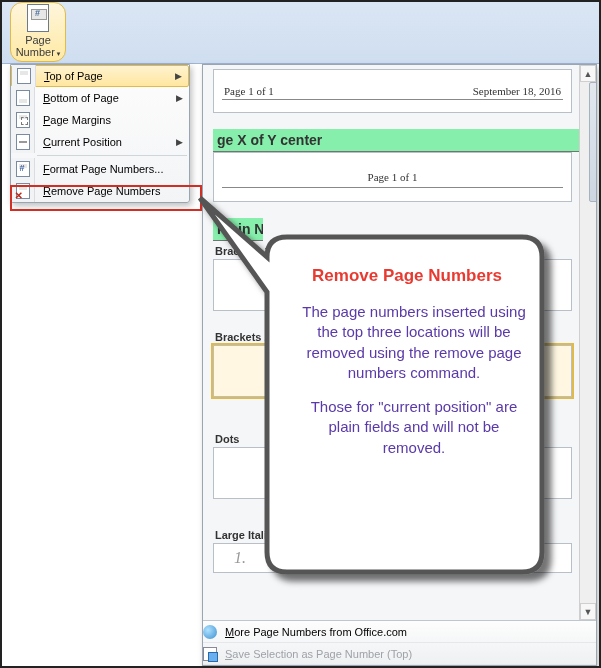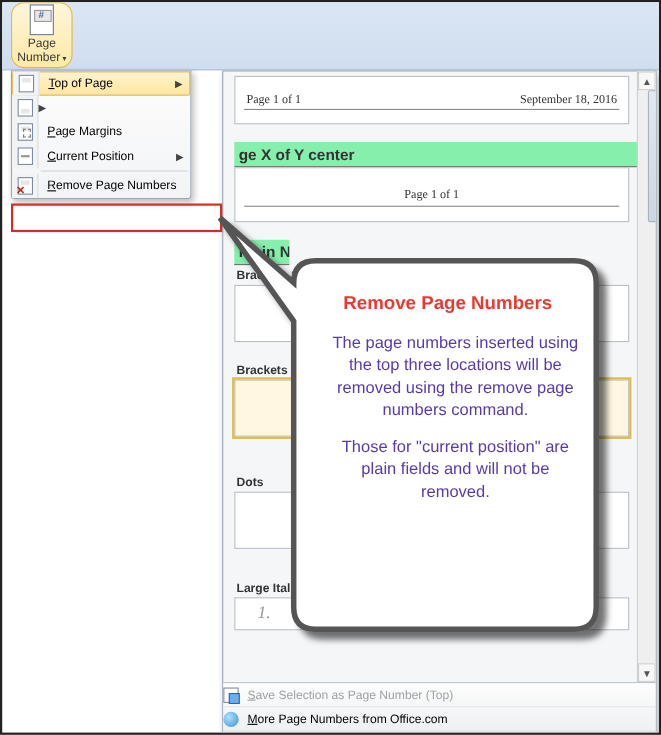--- a/index.html
+++ b/index.html
@@ -66,21 +66,21 @@
   .pagenum-btn .drop-arrow {
     font-size: 7px;
     margin-left: 2px;
   }
 
   
   .menu {
     position: absolute;
     top: 62px;
     left: 8px;
-    width: 164px;
+    width: 180px;
     background: linear-gradient(#fdfdfd, #f3f4f6);
     border: 1px solid #9aa5b3;
     border-radius: 0 0 3px 3px;
     box-shadow: 2px 3px 6px rgba(0,0,0,0.25);
     z-index: 30;
   }
   .menu .icon-col {
     width: 24px;
     height: 22px;
     display: flex;
@@ -301,36 +301,43 @@
     <div class="icon-col">
         <div class="doc-mini"></div>
       </div>
     <span class="txt"><span class="acc">T</span>op of Page</span>
     <span class="sub-arrow">▶</span>
   </div>
   <div class="menu-item">
     <div class="icon-col">
         <div class="doc-mini bottom"></div>
       </div>
+    <span class="txt"><span class="acc">B</span>ottom of Page</span>
     <span class="sub-arrow">▶</span>
   </div>
   <div class="menu-item">
     <div class="icon-col">
         <div class="doc-mini dm-marg"></div>
       </div>
     <span class="txt"><span class="acc">P</span>age Margins</span>
   </div>
   <div class="menu-item">
     <div class="icon-col">
         <div class="doc-mini dm-curpos"></div>
       </div>
     <span class="txt"><span class="acc">C</span>urrent Position</span>
     <span class="sub-arrow">▶</span>
   </div>
   <div class="menu-sep"></div>
+  <div class="menu-item">
+    <div class="icon-col">
+        <div class="doc-mini dm-fmt"></div>
+      </div>
+    <span class="txt"><span class="acc">F</span>ormat Page Numbers...</span>
+  </div>
   <div class="menu-item">
     <div class="icon-col">
         <div class="doc-mini dm-remove"></div>
       </div>
     <span class="txt"><span class="acc">R</span>emove Page Numbers</span>
   </div>
 </div>
 <div class="red-box"></div>
 
 <div class="gallery">
@@ -367,31 +374,31 @@
     <div class="scrollbar">
       <div class="arrow">▲</div>
       <div class="track">
         <div class="thumb"></div>
       </div>
       <div class="arrow">▼</div>
     </div>
   </div>
 
   <div class="gallery-bottom">
+    <div class="menu-item">
+      <div class="icon-col">
+          <div class="globe-icon"></div>
+        </div>
+      <span class="txt"><span class="acc">M</span>ore Page Numbers from Office.com</span>
+    </div>
     <div class="menu-item disabled">
       <div class="icon-col">
           <div class="save-icon"></div>
         </div>
       <span class="txt"><span style="text-decoration:underline;">S</span>ave Selection as Page Number (Top)</span>
-    </div>
-    <div class="menu-item">
-      <div class="icon-col">
-          <div class="globe-icon"></div>
-        </div>
-      <span class="txt"><span class="acc">M</span>ore Page Numbers from Office.com</span>
     </div>
   </div>
 </div>
 
 <div class="callout">
   <svg viewBox="0 0 410 415">
     <defs>
       <filter id="ds" x="-20%" y="-20%" width="150%" height="150%">
         <feDropShadow dx="7" dy="7" stdDeviation="3" flood-color="#000" flood-opacity="0.55"></feDropShadow>
       </filter>

